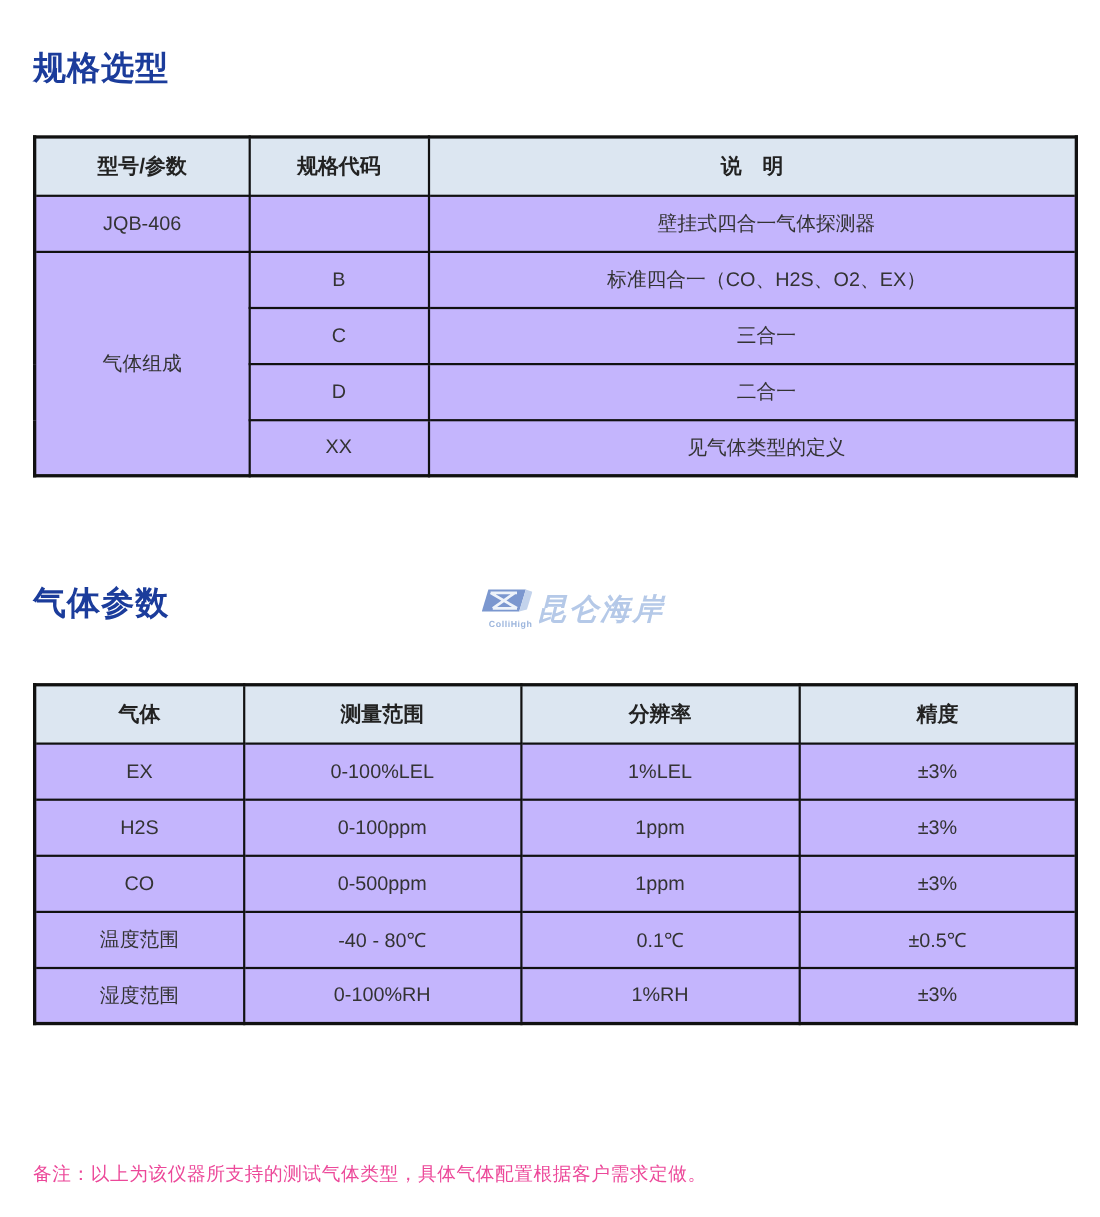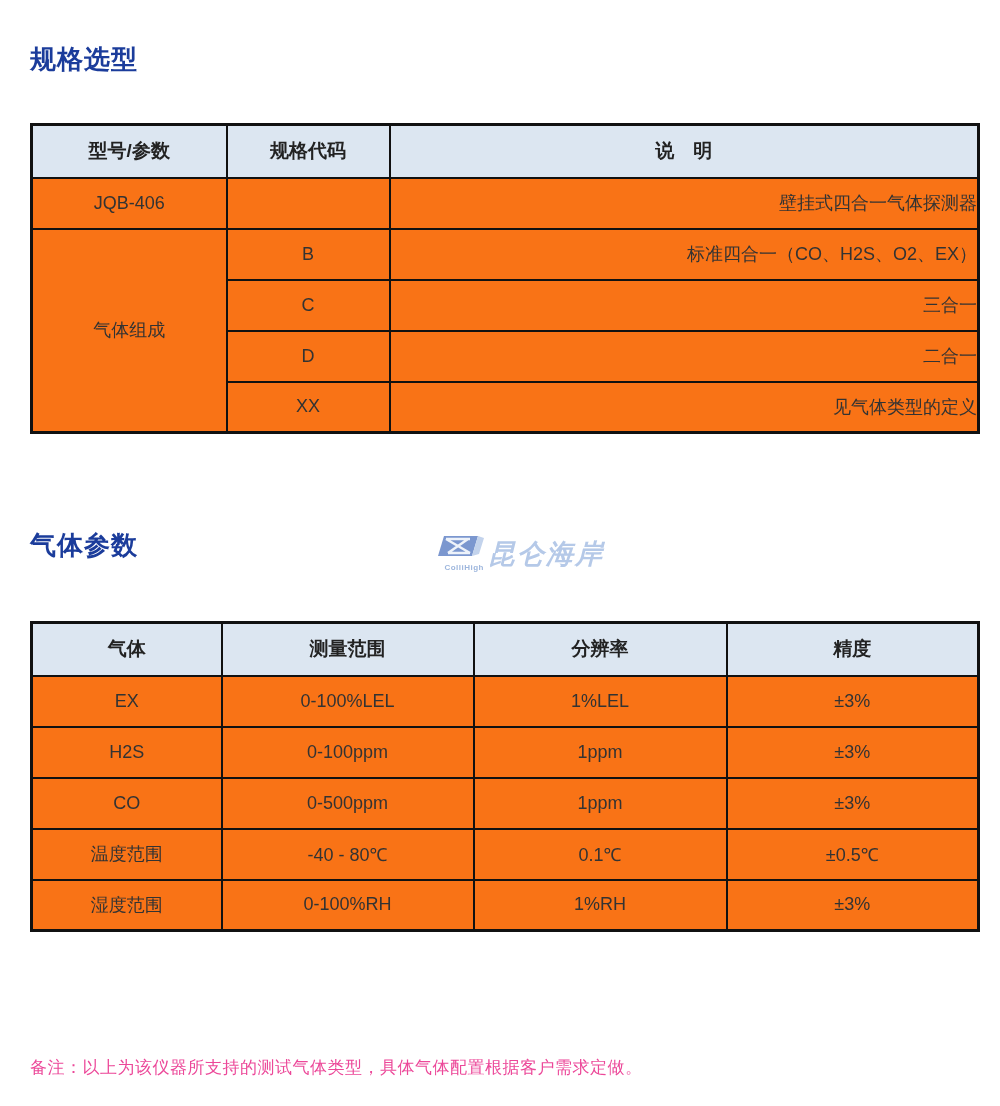--- a/index.html
+++ b/index.html
@@ -7,21 +7,21 @@
   body {
     width: 1000px; height: 1106px;
     font-family: "Liberation Sans", sans-serif;
     position: relative;
     color: #333;
   }
   .page { position: absolute; inset: 0; background: #ffffff; }
 
   .section-title {
     position: absolute; left: 30px;
-    font-size: 26px; font-weight: bold;
+    font-size: 30px; font-weight: bold;
     color: #1b3c9b;
     letter-spacing: 1px;
   }
   .title-spec { top: 42px; }
   .title-gas  { top: 528px; }
 
   table {
     position: absolute; left: 30px; width: 947px;
     border-collapse: collapse; table-layout: fixed;
     color: #333;
@@ -34,23 +34,23 @@
   th {
     background: #dce6f1;
     height: 53px;
     font-size: 19px; font-weight: bold;
     text-align: center; color: #222;
   }
   td {
     height: 51px;
     font-size: 18px;
     text-align: center;
-    background: #f97316;
+    background: #c4b5fd;
   }
-  td.desc { text-align: right; padding-left: 26px; }
+  td.desc { text-align: center; padding-left: 26px; }
 
   .spec-table .c1 { width: 195px; }
   .spec-table .c2 { width: 163px; }
   .spec-table .c3 { width: 589px; }
 
   .gas-table .g1 { width: 190px; }
   .gas-table .g2 { width: 252px; }
   .gas-table .g3 { width: 253px; }
   .gas-table .g4 { width: 252px; }
 

